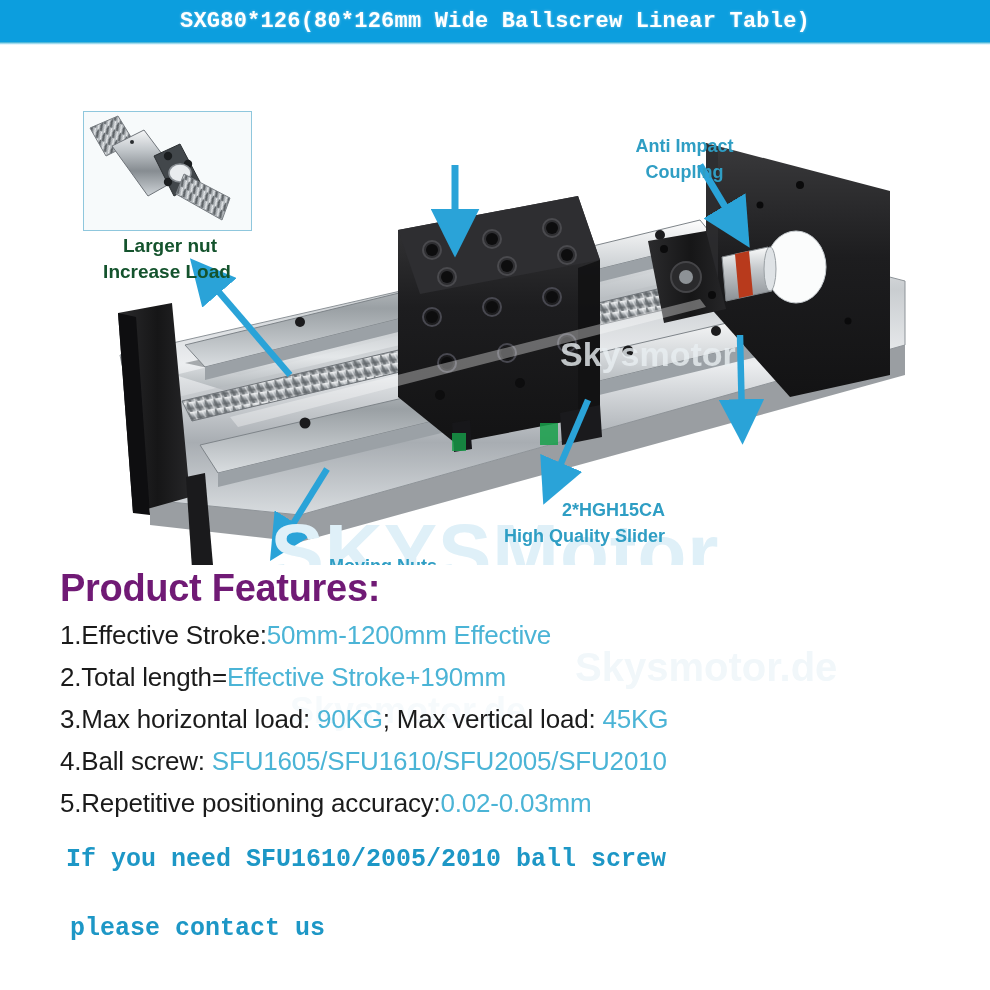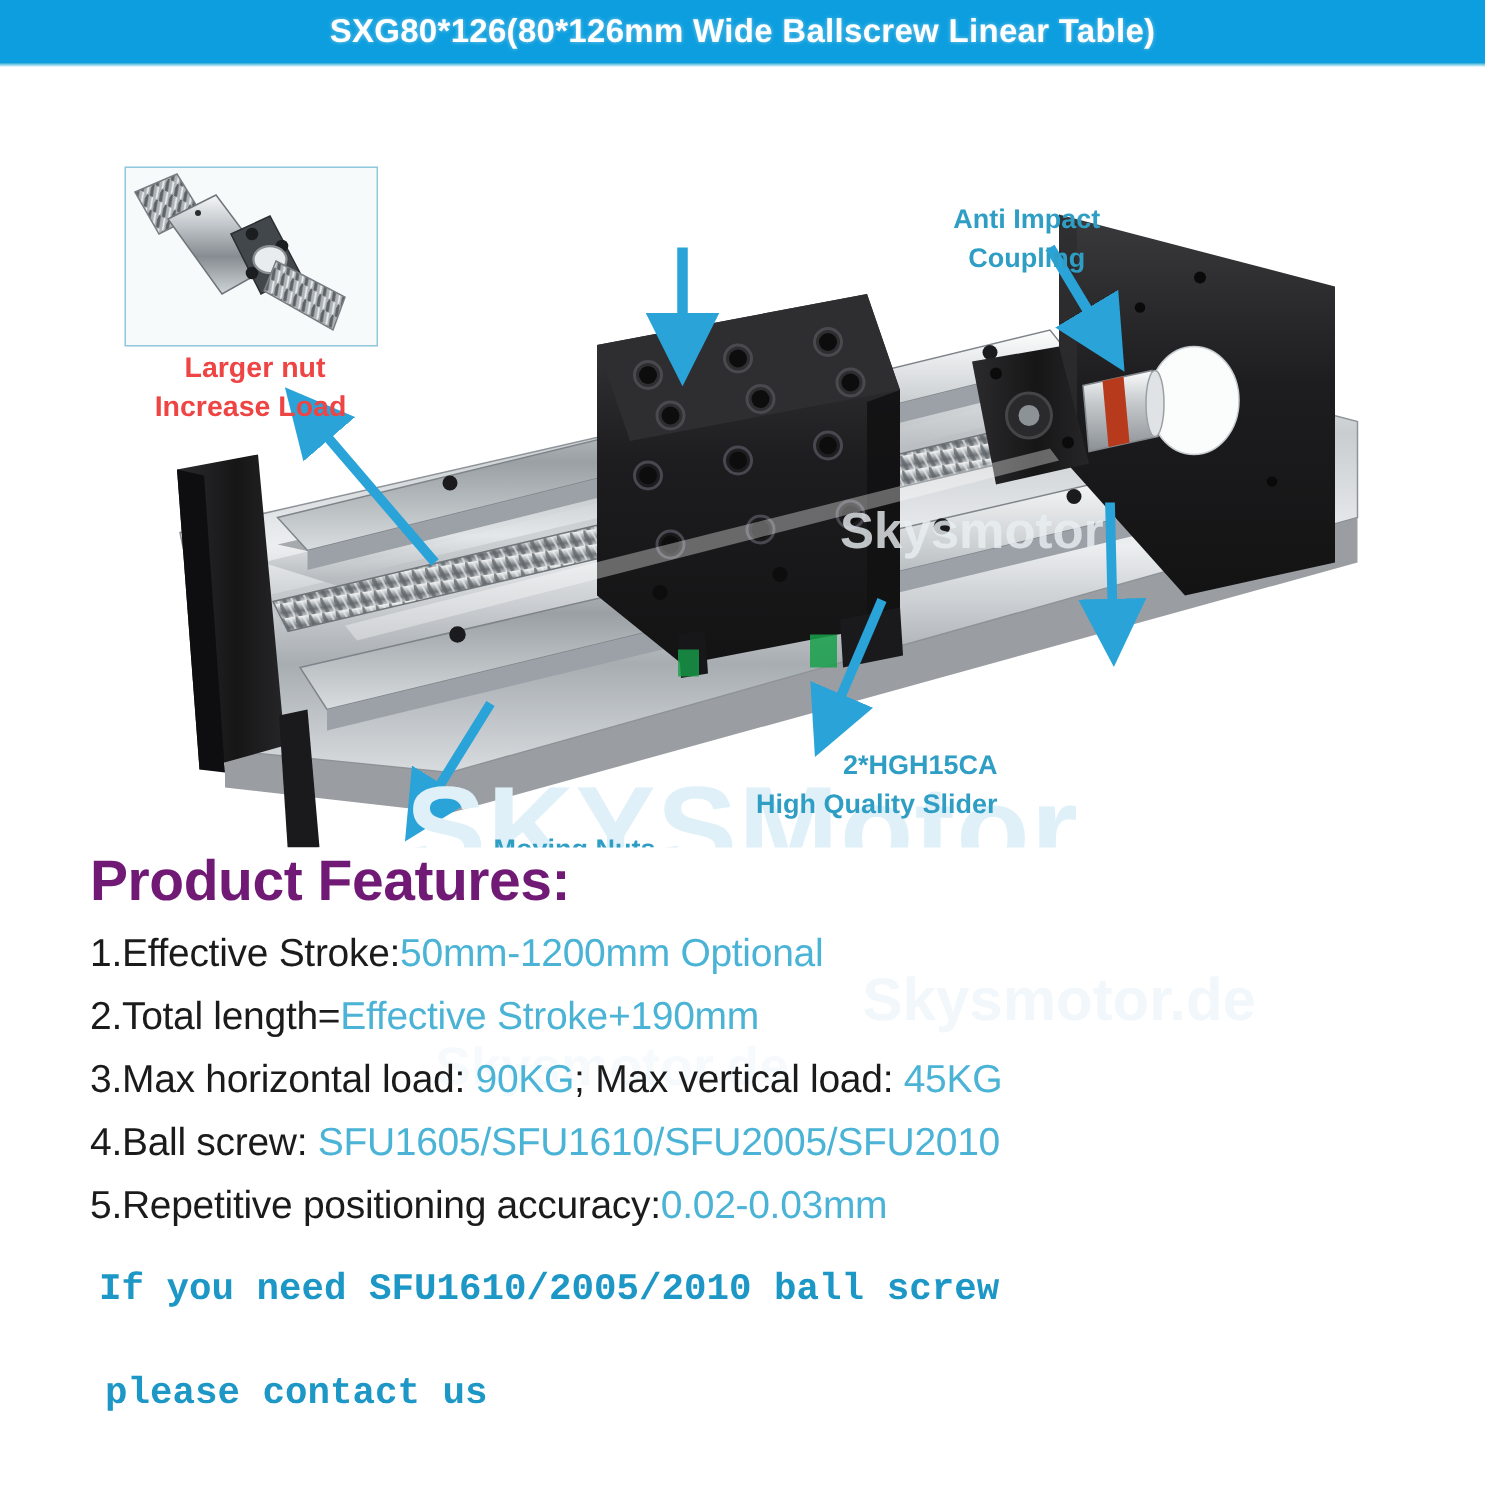--- a/index.html
+++ b/index.html
@@ -5,21 +5,21 @@
   html,body{margin:0;padding:0;}
   body{
     width:990px;height:990px;overflow:hidden;background:#ffffff;
     font-family:"Liberation Sans","DejaVu Sans",sans-serif;
     position:relative;
   }
   
   .header{
     position:absolute;left:0;top:0;width:990px;height:42px;
     background:#0c9ede;
-    display:flex;align-items:center;justify-content:center;
+    display:flex;align-items:center;justify-content:center;font-family:Liberation Mono, monospace;
   }
   .header .title{
     color:#ffffff;font-size:22px;font-weight:bold;letter-spacing:.2px;
     text-shadow:0 0 3px rgba(255,255,255,.45);
   }
   .header-underline{
     position:absolute;left:0;top:42px;width:990px;height:3px;
     background:linear-gradient(to bottom,#2aa8cf,#cfeefa 70%,#ffffff);
   }
   
@@ -47,21 +47,21 @@
     pointer-events:none;
   }
 
   
   .inset{
     position:absolute;left:83px;top:66px;width:167px;height:118px;
     border:1px solid #8fc7dd;background:#f4f8fa;overflow:hidden;
   }
   .inset-label{
     position:absolute;left:90px;top:188px;width:160px;text-align:center;
-    font-size:19px;font-weight:bold;color:#ef4444;line-height:1.35;
+    font-size:19px;font-weight:bold;color:#14532d;line-height:1.35;
   }
   .inset-label .l2{display:block;white-space:nowrap;margin-left:-6px;}
 
   
   .callout{
     position:absolute;font-size:18px;font-weight:bold;color:#2f9ec4;
     line-height:1.45;white-space:nowrap;
   }
   .callout .cl{display:block;}
   .c-table{left:400px;top:76px;text-align:center;width:120px;}
@@ -327,21 +327,21 @@
   </div>
 </div>
 
 <div class="wm-features">Skysmotor.de</div>
 <div class="wm-features2">Skysmotor.de</div>
 
 <div class="features">
   <div class="feat-title">Product Features:</div>
 
   <div class="feat-line">
-    <span>1.</span><span>Effective Stroke:</span><span class="v">50mm-1200mm Optional</span>
+    <span>1.</span><span>Effective Stroke:</span><span class="v">50mm-1200mm Effective</span>
   </div>
 
   <div class="feat-line">
     <span>2.</span><span>Total length=</span><span class="v">Effective Stroke+190mm</span>
   </div>
 
   <div class="feat-line">
     <span>3.</span><span>Max horizontal load: </span><span class="v">90KG</span><span>; Max vertical load: </span><span class="v">45KG</span>
   </div>
 

